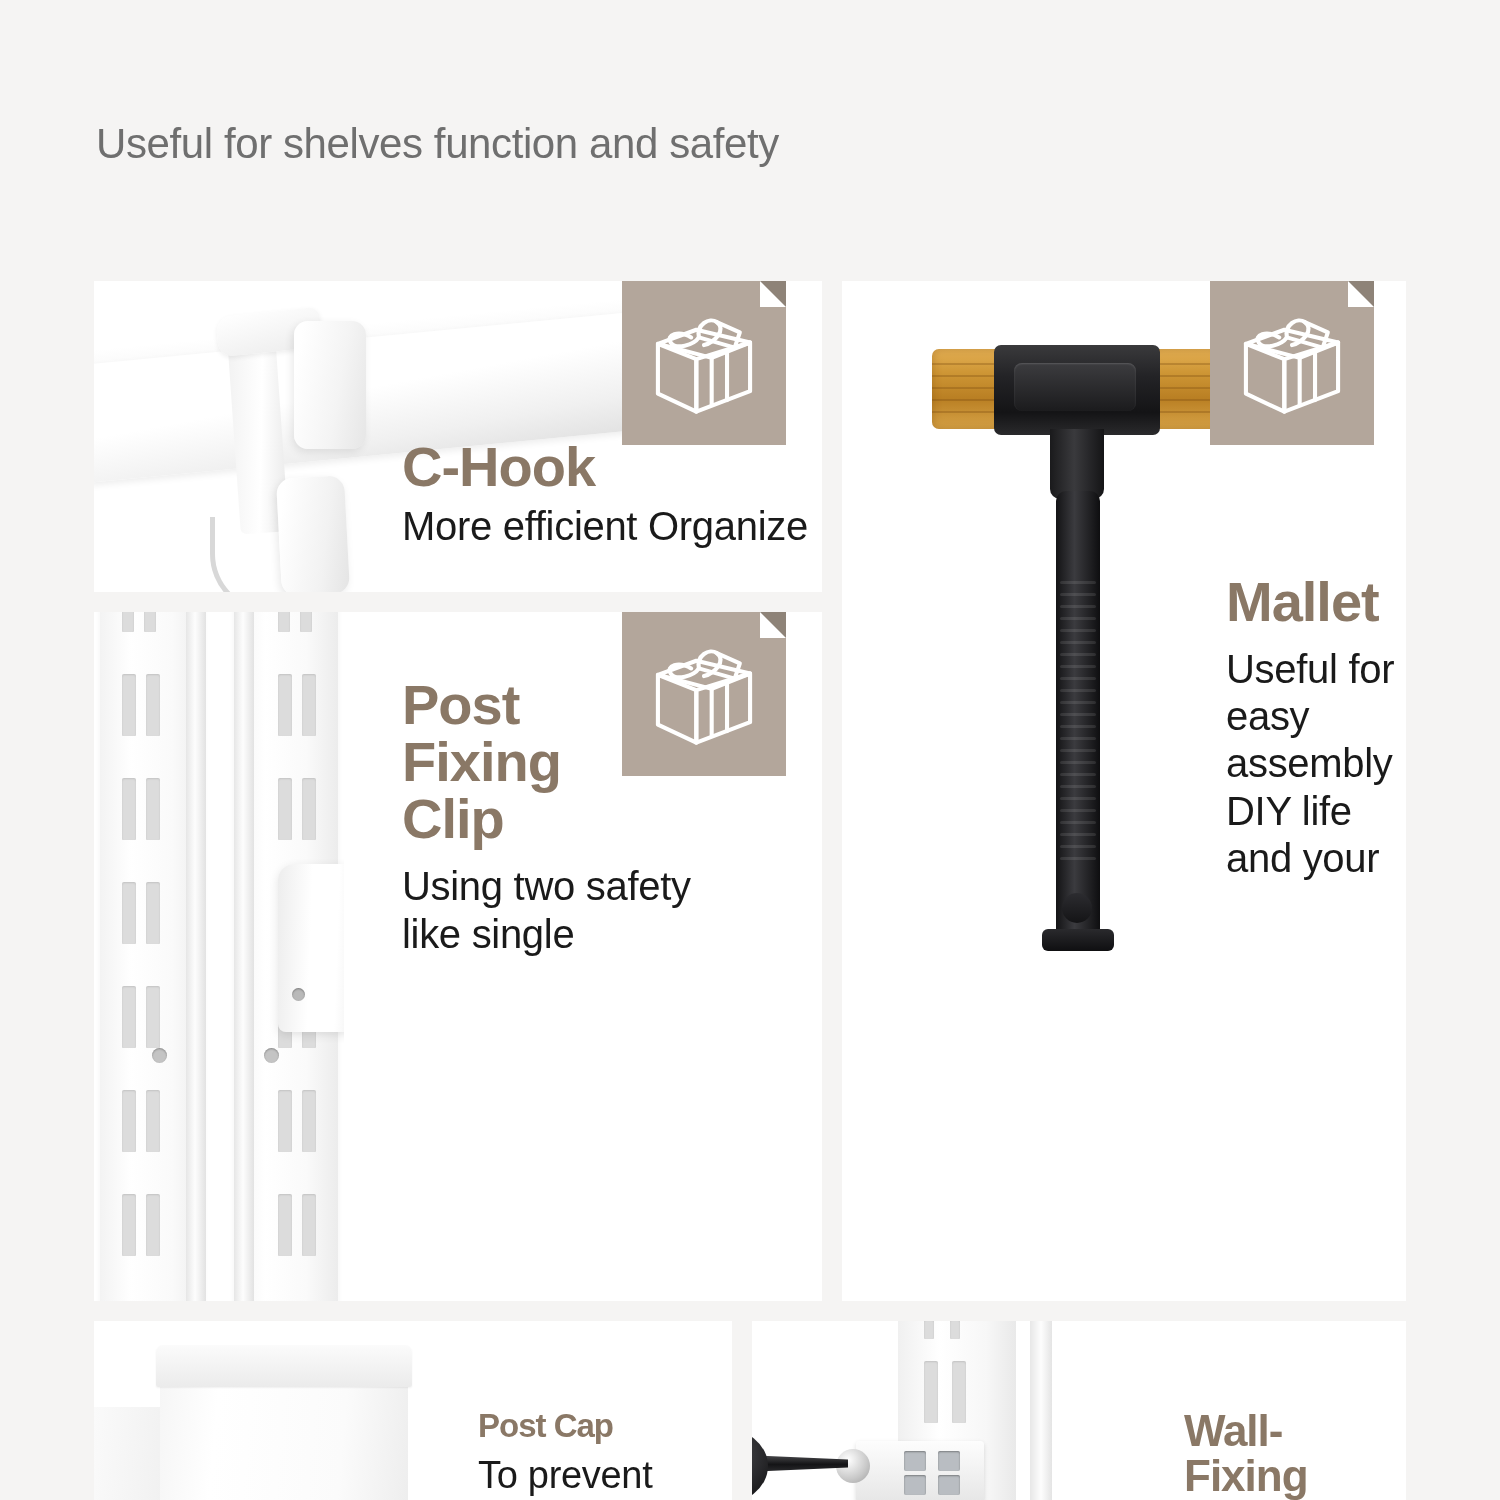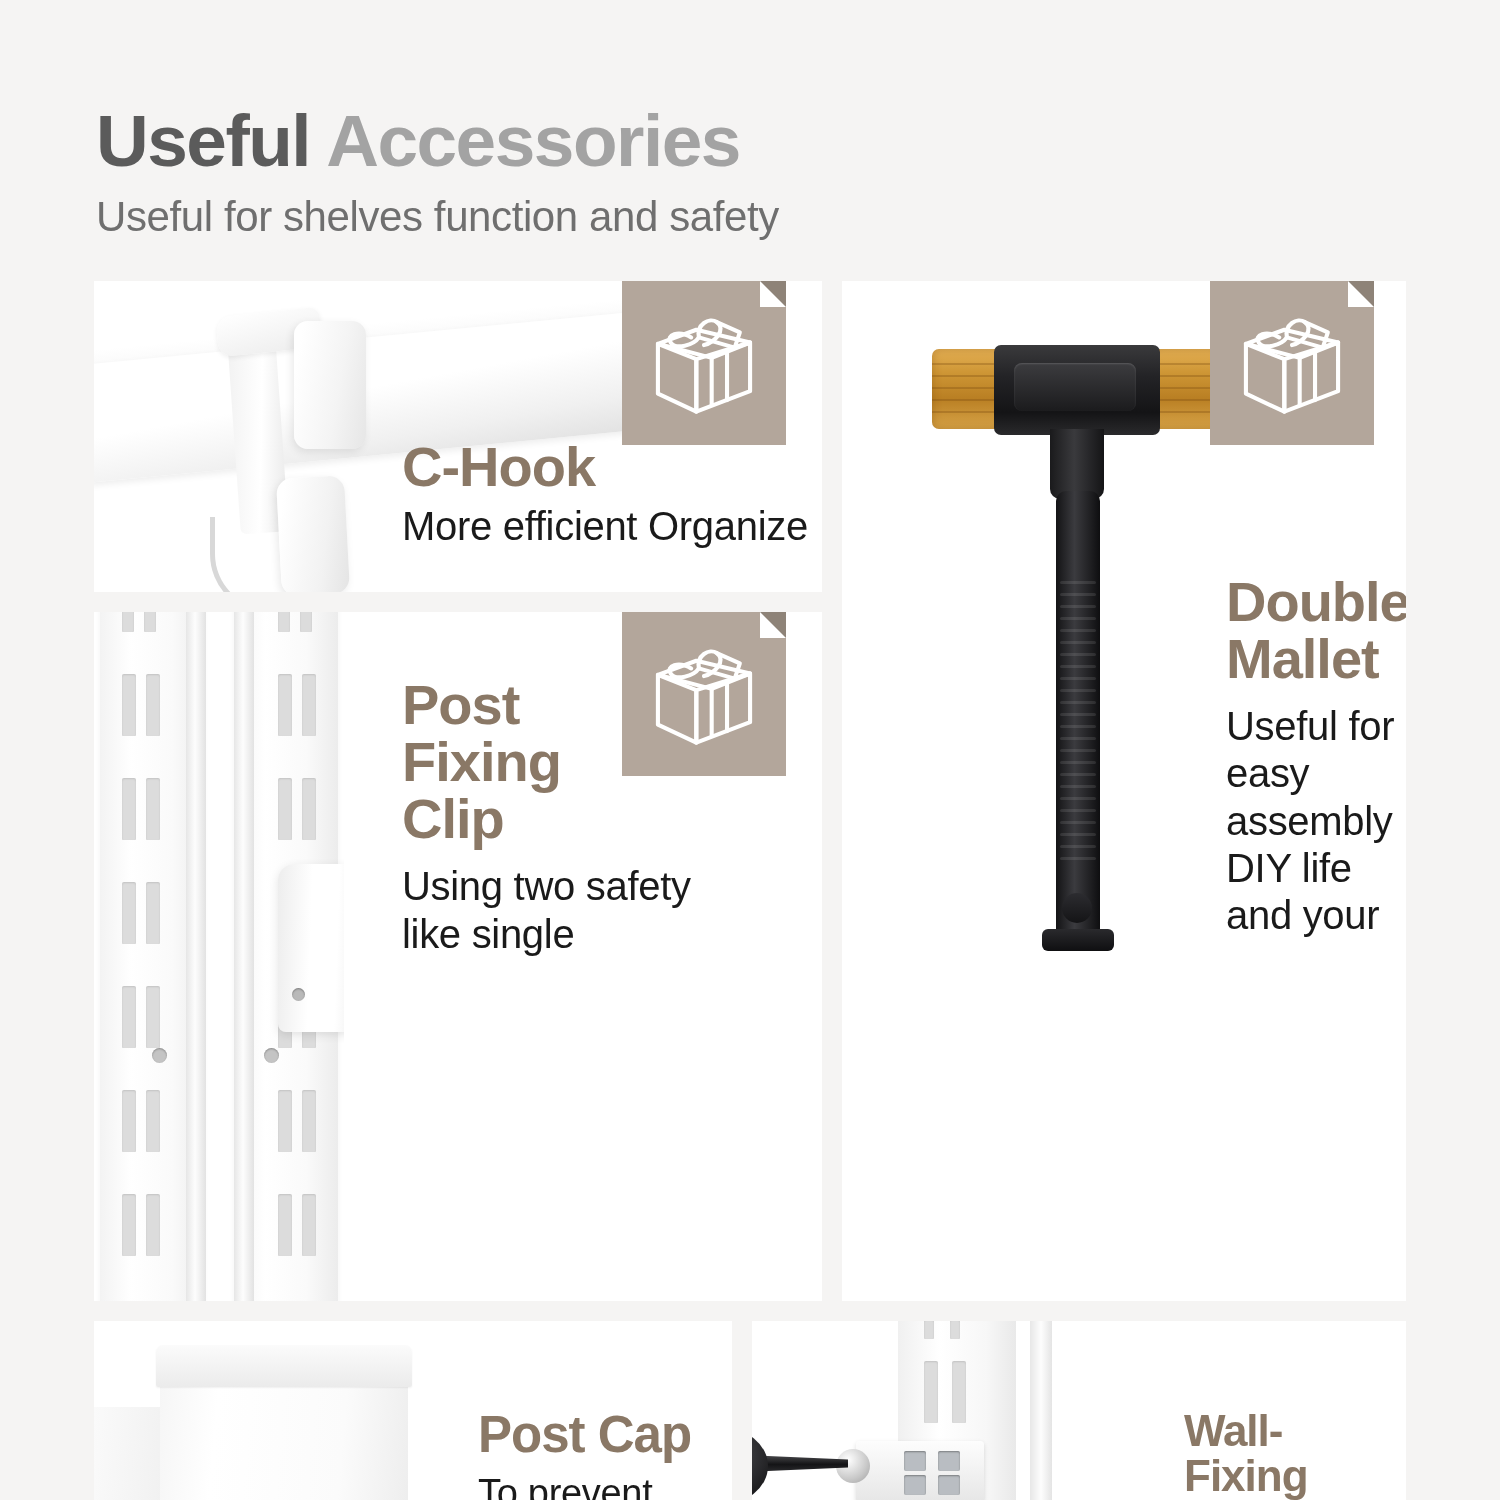--- a/index.html
+++ b/index.html
@@ -40,21 +40,21 @@
 
   .t-clip       {left:276px;top:64px;}
   .t-clip .head {font-size:56px;}
   .t-clip .body {font-size:40px;margin-top:16px;}
 
   .t-mallet     {left:352px;top:292px;width:250px;}
   .t-mallet .head{font-size:56px;}
   .t-mallet .body{font-size:40px;margin-top:16px;}
 
   .t-postcap    {left:352px;top:88px;}
-  .t-postcap .head{font-size:51px;}
+  .t-postcap .head{font-size:33px;}
   .t-postcap .body{font-size:38px;margin-top:10px;}
 
   .t-bracket    {left:400px;top:88px;}
   .t-bracket .head{font-size:44px;}
 
   
   .badge{position:absolute;z-index:8;width:164px;height:164px;}
   .badge .sheet{position:absolute;inset:0;background:#b3a69b;
      clip-path:polygon(0 0,100% 0,100% 100%,0 100%);}
   .badge .fold{position:absolute;right:0;top:0;width:26px;height:26px;
@@ -165,24 +165,20 @@
      clip-path:polygon(0 0,100% 26%,100% 74%,0 100%);}
   .driver .knob{position:absolute;left:-54px;top:-6px;width:96px;height:78px;border-radius:50%;
      background:radial-gradient(circle at 62% 34%,#4a4a4e,#18181a 62%,#0a0a0c);}
 </style>
 </head>
 <body>
 
 <div class="page">
 
   <div class="header">
-    <div class="title">
-      <span class="t-strong">Useful</span>
-      <span class="t-soft">Accessories</span>
-    </div>
     <div class="subtitle">Useful for shelves function and safety</div>
   </div>
 
   <div class="grid">
 
     <div class="card c-hook-card">
 
       <div class="photo" style="left:0;top:0;width:560px;height:311px;">
         <div class="beam-top"></div>
         <div class="beam"></div>
@@ -356,21 +352,20 @@
           <path d="M68 42 L68 79"></path>
           <path d="M40 30 C30 24,20 28,24 34 C28 40,42 36,46 30"></path>
           <path d="M46 30 C44 20,54 14,60 18 C68 24,58 34,50 36"></path>
           <path d="M46 30 L74 38 L86 34"></path>
           <path d="M60 18 L78 26 L74 38"></path>
         </svg>
       </div>
 
       <div class="txt t-mallet">
         <div class="head">
-          <div>Double</div>
           <div>Mallet</div>
         </div>
         <div class="body">
           <div>Useful for</div>
           <div>easy assembly</div>
           <div>DIY life</div>
           <div>and your</div>
         </div>
       </div>
     </div>

